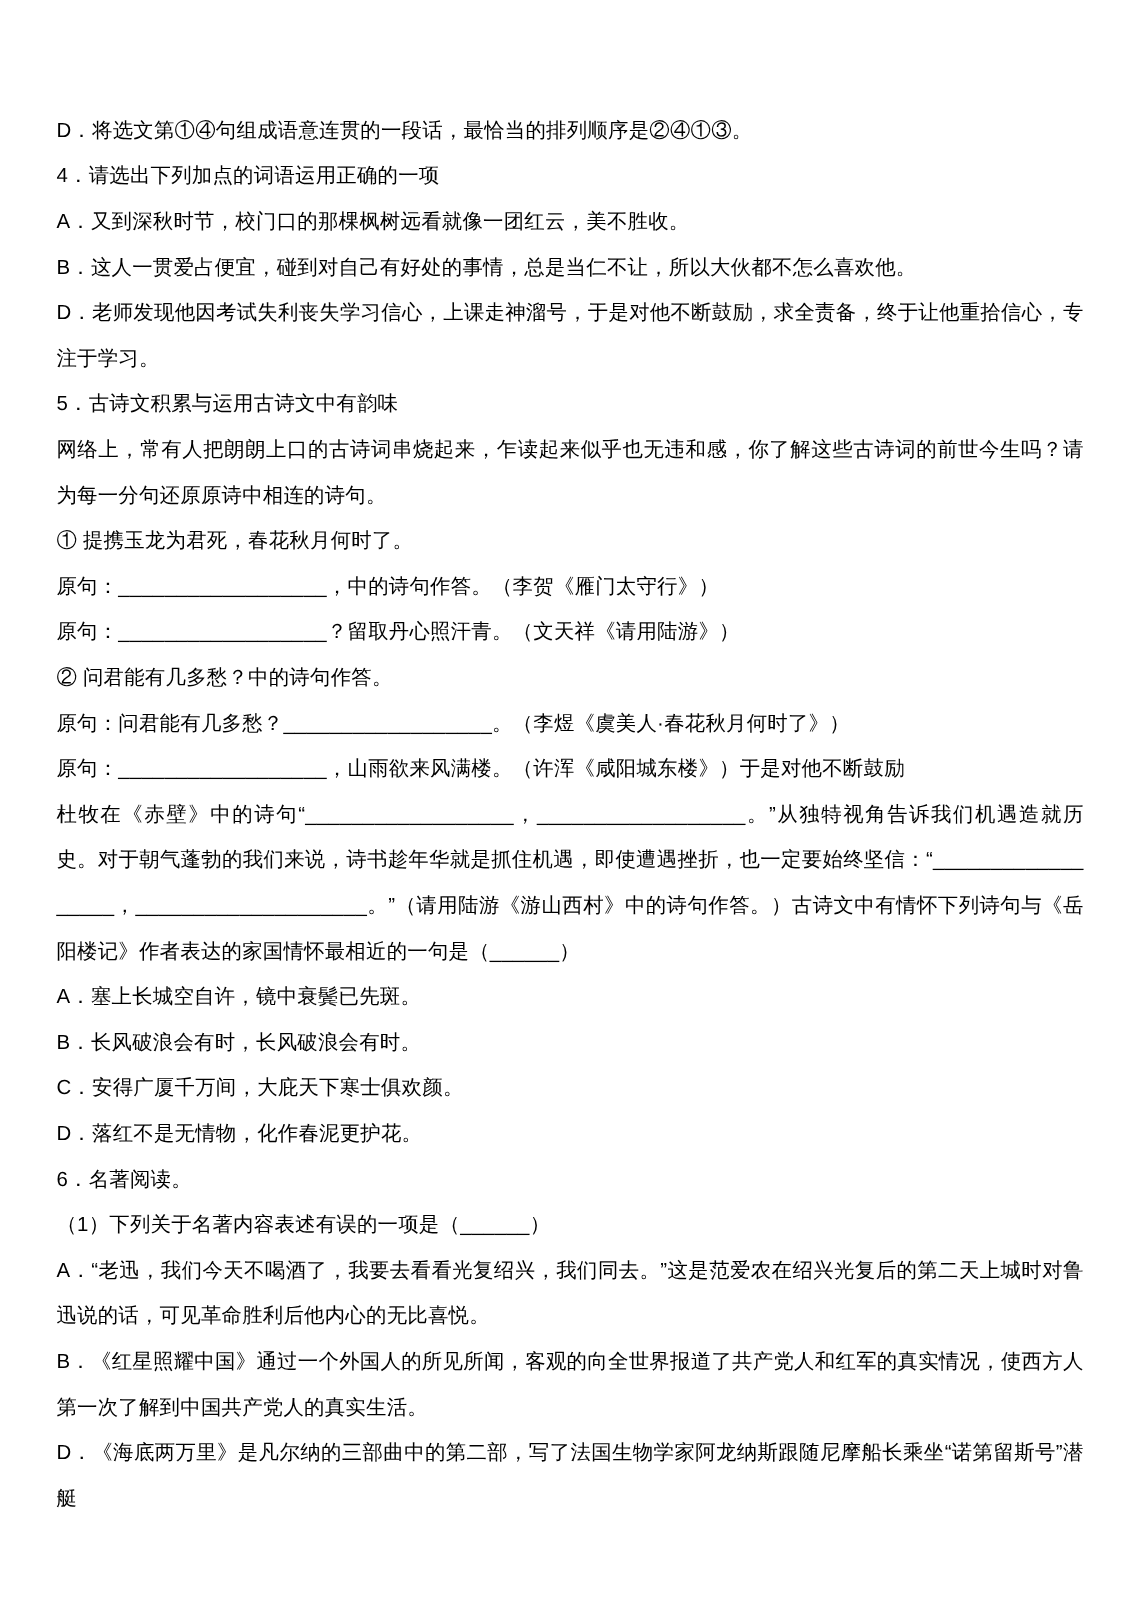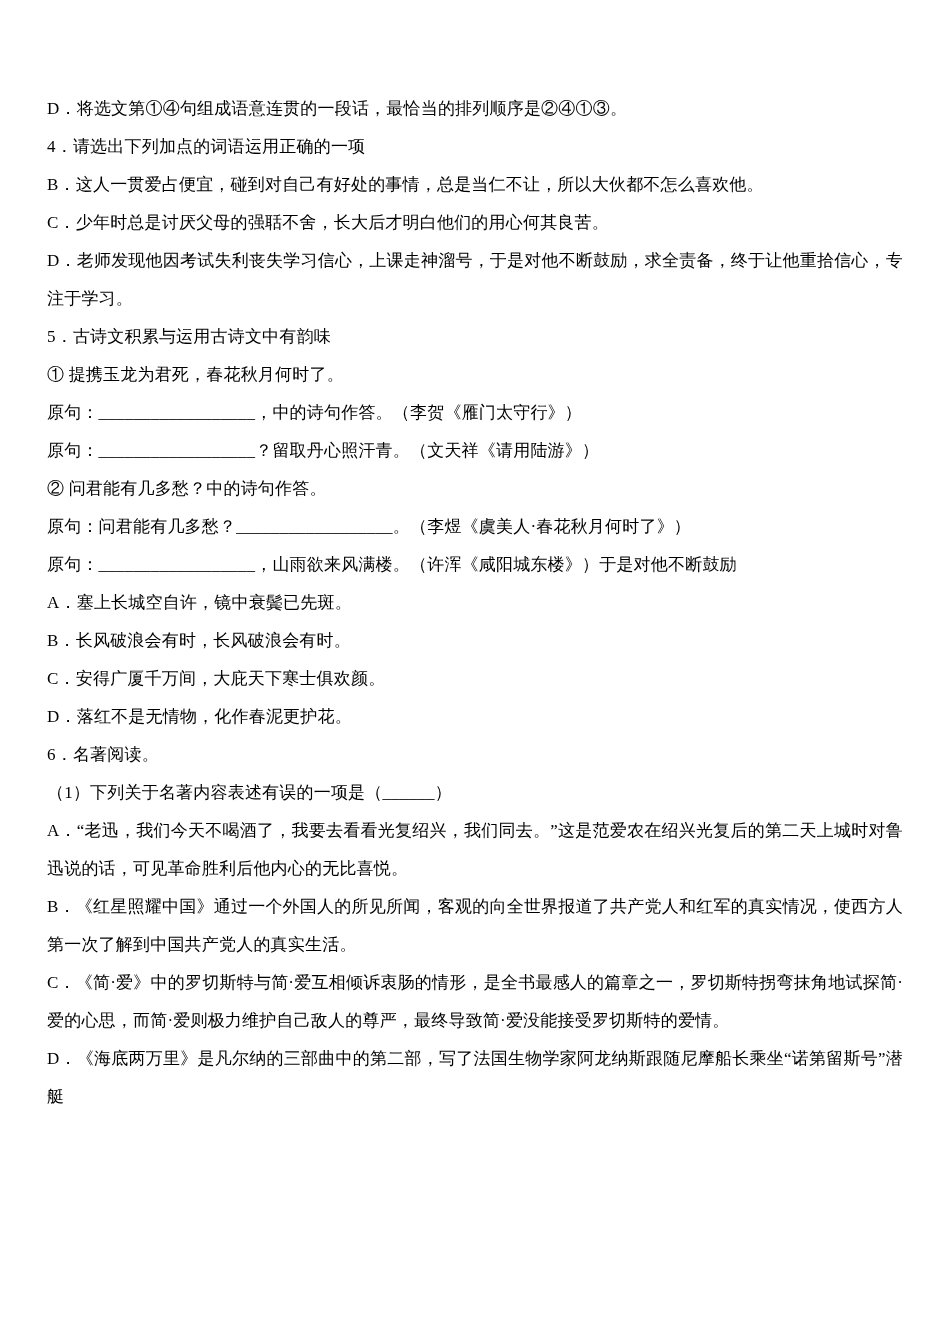--- a/index.html
+++ b/index.html
@@ -9,51 +9,52 @@
     }
     .page {
       position: relative;
       width: 950px;
       height: 1344px;
       margin: 0 auto;
       background: #ffffff;
       box-sizing: border-box;
       padding: 90px 47px 0 47px;
       overflow: hidden;
-      font-family: Liberation Serif, serif;
+      font-family: Liberation Sans, sans-serif;
       font-size: 17px;
       color: #000000;
     }
     .page p {
       margin: 0;
       line-height: 38px;
       text-align: justify;
       letter-spacing: 0.2px;
       word-break: break-all;
     }
   </style>
 </head>
 <body>
 
 <div class="page">
   <p>D．将选文第①④句组成语意连贯的一段话，最恰当的排列顺序是②④①③。</p>
   <p>4．请选出下列加点的词语运用正确的一项</p>
+  <p>A．又到深秋时节，校门口的那棵枫树远看就像一团红云，美不胜收。</p>
   <p>B．这人一贯爱占便宜，碰到对自己有好处的事情，总是当仁不让，所以大伙都不怎么喜欢他。</p>
-  <p>C．少年时总是讨厌父母的强聒不舍，长大后才明白他们的用心何其良苦。</p>
   <p>D．老师发现他因考试失利丧失学习信心，上课走神溜号，于是对他不断鼓励，求全责备，终于让他重拾信心，专注于学习。</p>
   <p>5．古诗文积累与运用古诗文中有韵味</p>
+  <p>网络上，常有人把朗朗上口的古诗词串烧起来，乍读起来似乎也无违和感，你了解这些古诗词的前世今生吗？请为每一分句还原原诗中相连的诗句。</p>
   <p>① 提携玉龙为君死，春花秋月何时了。</p>
   <p>原句：__________________，中的诗句作答。（李贺《雁门太守行》）</p>
   <p>原句：__________________？留取丹心照汗青。（文天祥《请用陆游》）</p>
   <p>② 问君能有几多愁？中的诗句作答。</p>
   <p>原句：问君能有几多愁？__________________。（李煜《虞美人·春花秋月何时了》）</p>
   <p>原句：__________________，山雨欲来风满楼。（许浑《咸阳城东楼》）于是对他不断鼓励</p>
+  <p>杜牧在《赤壁》中的诗句“__________________，__________________。”从独特视角告诉我们机遇造就历史。对于朝气蓬勃的我们来说，诗书趁年华就是抓住机遇，即使遭遇挫折，也一定要始终坚信：“__________________，____________________。”（请用陆游《游山西村》中的诗句作答。）古诗文中有情怀下列诗句与《岳阳楼记》作者表达的家国情怀最相近的一句是（______）</p>
   <p>A．塞上长城空自许，镜中衰鬓已先斑。</p>
   <p>B．长风破浪会有时，长风破浪会有时。</p>
   <p>C．安得广厦千万间，大庇天下寒士俱欢颜。</p>
   <p>D．落红不是无情物，化作春泥更护花。</p>
   <p>6．名著阅读。</p>
   <p>（1）下列关于名著内容表述有误的一项是（______）</p>
   <p>A．“老迅，我们今天不喝酒了，我要去看看光复绍兴，我们同去。”这是范爱农在绍兴光复后的第二天上城时对鲁迅说的话，可见革命胜利后他内心的无比喜悦。</p>
   <p>B．《红星照耀中国》通过一个外国人的所见所闻，客观的向全世界报道了共产党人和红军的真实情况，使西方人第一次了解到中国共产党人的真实生活。</p>
-  <p>C．《简·爱》中的罗切斯特与简·爱互相倾诉衷肠的情形，是全书最感人的篇章之一，罗切斯特拐弯抹角地试探简·爱的心思，而简·爱则极力维护自己敌人的尊严，最终导致简·爱没能接受罗切斯特的爱情。</p>
   <p>D．《海底两万里》是凡尔纳的三部曲中的第二部，写了法国生物学家阿龙纳斯跟随尼摩船长乘坐“诺第留斯号”潜艇</p>
 </div>
 
 </body></html>

